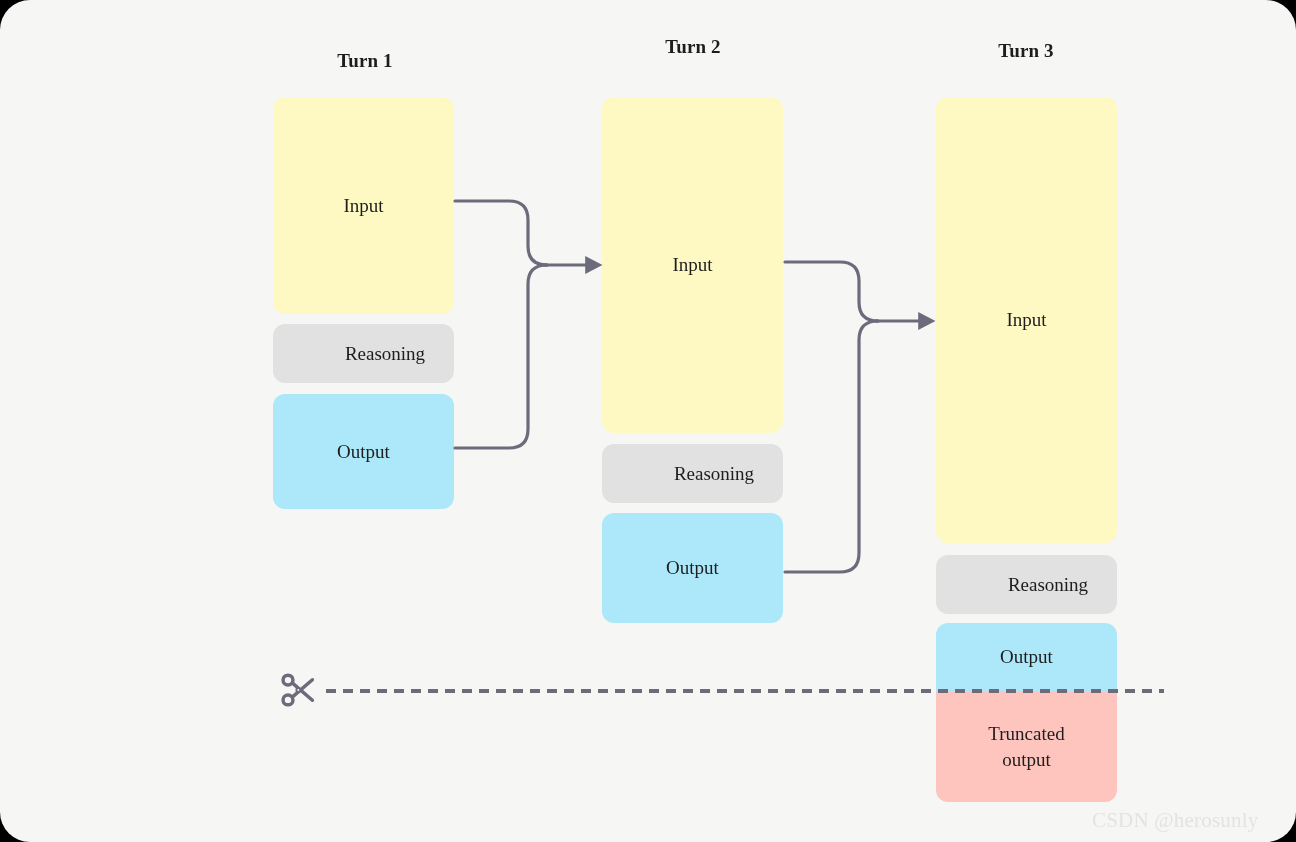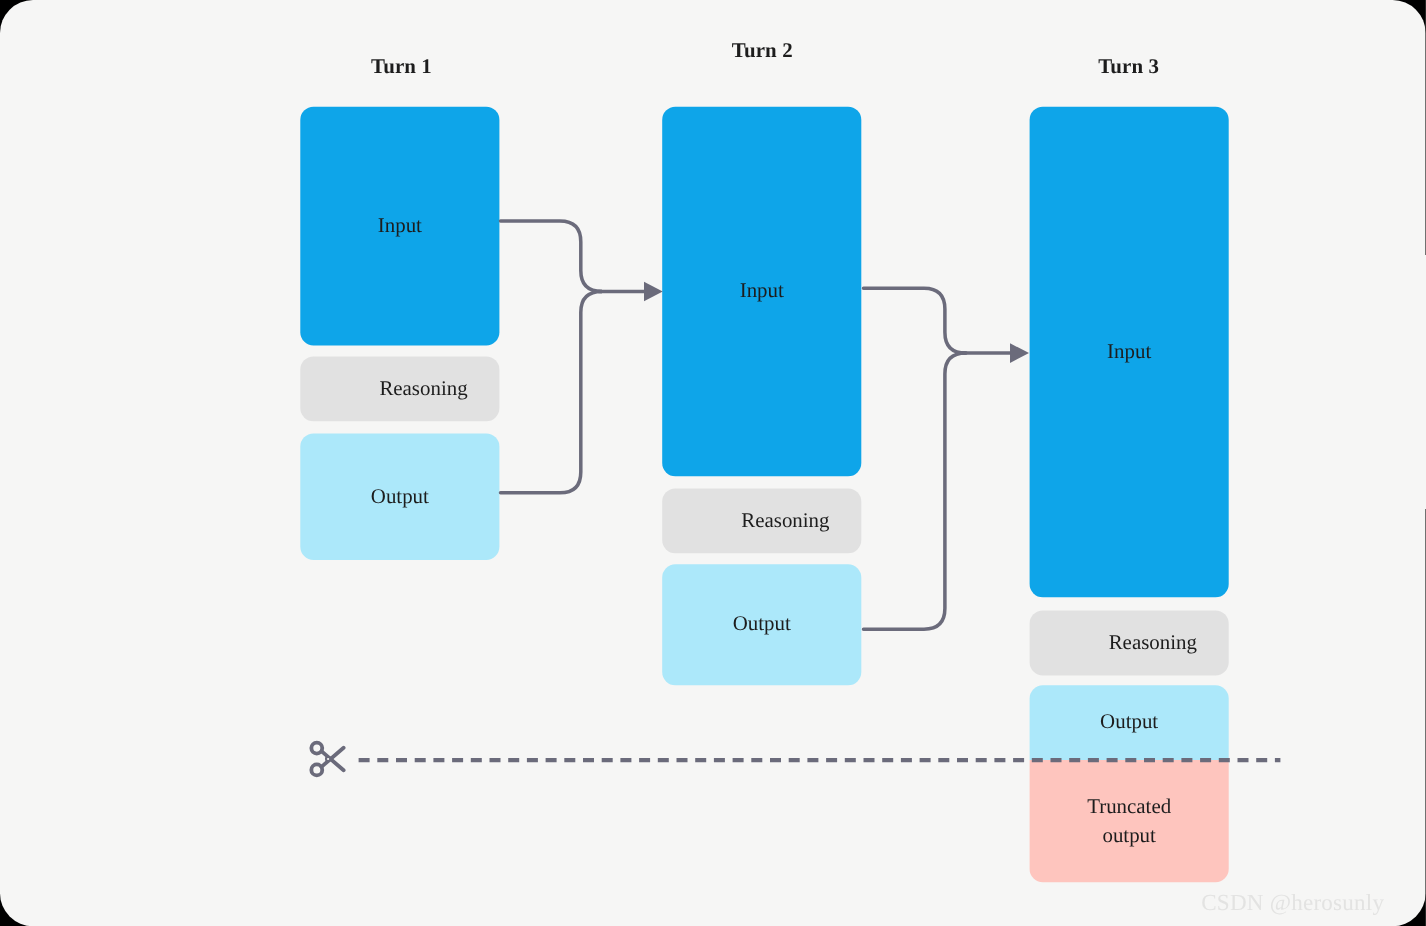--- a/index.html
+++ b/index.html
@@ -34,21 +34,21 @@
     border-radius: 12px;
     display: flex;
     align-items: center;
     justify-content: center;
     font-size: 19px;
     color: #1d1d1d;
     text-align: center;
     line-height: 1.35;
     box-sizing: border-box;
   }
-  .box.green  { background: #0ea5e9; }
+  .box.green  { background: #fef9c3; }
   .box.gray   { background: #e1e1e1; padding-left: 43px; }
   .box.blue   { background: #ace8fa; }
   .box.pink   { background: #fec5be; }
 
   .box.clip-top    { border-bottom-left-radius: 0; border-bottom-right-radius: 0; }
   .box.clip-bottom { border-top-left-radius: 0; border-top-right-radius: 0; }
 
   svg.overlay {
     position: absolute;
     left: 0; top: 0;
@@ -78,21 +78,21 @@
     letter-spacing: .2px;
   }
 </style>
 </head>
 <body>
 
 <div id="root">
 
   <div class="turn-header" style="left:285px; top:50px; width:160px;">Turn 1</div>
   <div class="turn-header" style="left:613px; top:36px; width:160px;">Turn 2</div>
-  <div class="turn-header" style="left:946px; top:50px; width:160px;">Turn 3</div>
+  <div class="turn-header" style="left:946px; top:40px; width:160px;">Turn 3</div>
 
   <div class="box green" style="left:273px; top:97px; width:181px; height:217px;">
     <span>Input</span>
   </div>
   <div class="box gray" style="left:273px; top:324px; width:181px; height:59px;">
     <span>Reasoning</span>
   </div>
   <div class="box blue" style="left:273px; top:394px; width:181px; height:115px;">
     <span>Output</span>
   </div>

